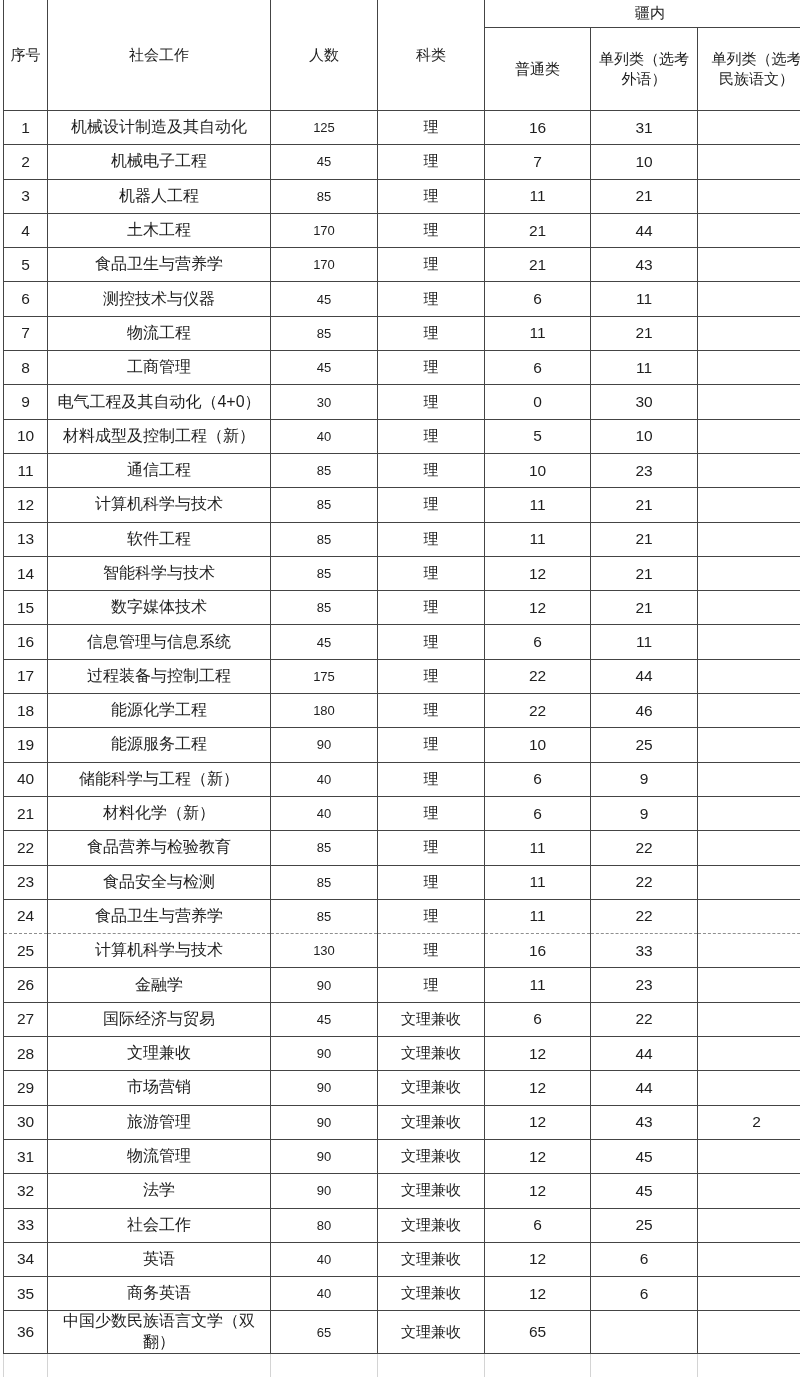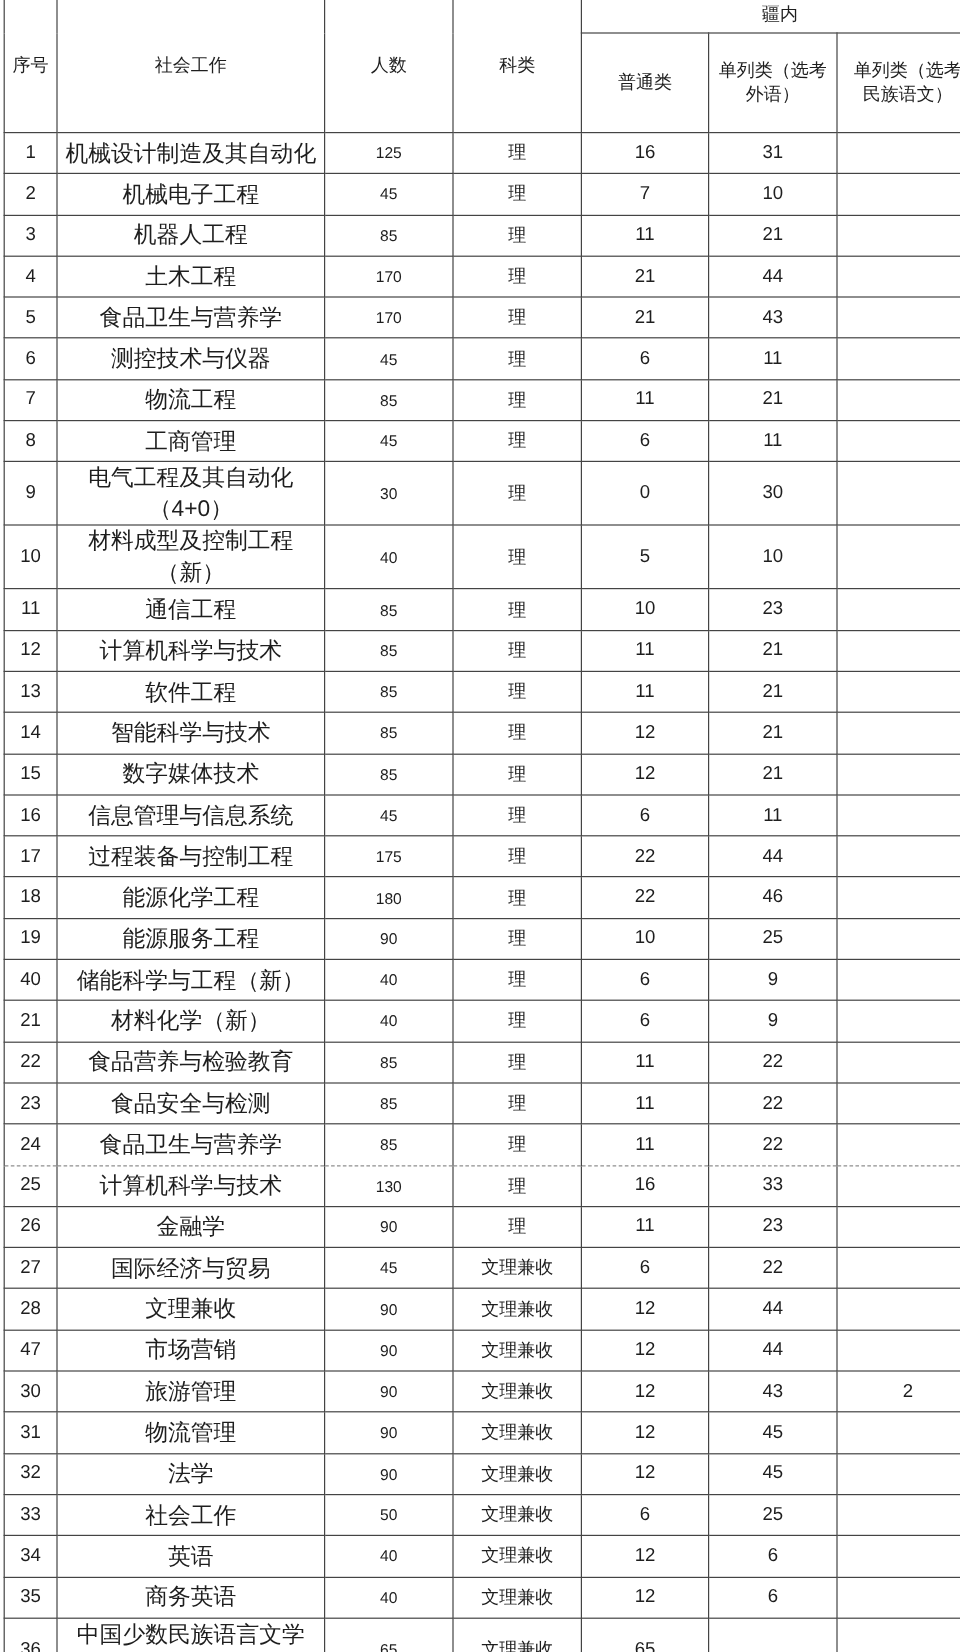--- a/index.html
+++ b/index.html
@@ -41,21 +41,21 @@
   }
   thead th {
     font-size: 15px;
     line-height: 1.35;
   }
   thead tr.h1 { height: 28px; }
   thead tr.h2 { height: 83px; }
   th.wrap { white-space: pre-line; }
   tbody tr.data-row { height: 34.3px; }
   td.c-no       { font-size: 15.5px; }
-  td.c-major    { font-size: 19px; }
+  td.c-major    { font-size: 16px; }
   td.c-count    { font-size: 13px; }
   td.c-category { font-size: 15px; }
   td.c-general, td.c-foreign, td.c-minority { font-size: 15.5px; }
   
   tbody tr.pb-above td { border-bottom: 1px dashed #8f8f8f; }
   tbody tr.pb-below td { border-top: 1px dashed #8f8f8f; }
   
   tbody tr.ghost-row td {
     border: 1px solid #d4d4d4;
     border-top-color: #444444;
@@ -342,21 +342,21 @@
         <tr class="data-row">
           <td class="c-no">28</td>
           <td class="c-major">文理兼收</td>
           <td class="c-count">90</td>
           <td class="c-category">文理兼收</td>
           <td class="c-general">12</td>
           <td class="c-foreign">44</td>
           <td class="c-minority"></td>
         </tr>
         <tr class="data-row">
-          <td class="c-no">47</td>
+          <td class="c-no">29</td>
           <td class="c-major">市场营销</td>
           <td class="c-count">90</td>
           <td class="c-category">文理兼收</td>
           <td class="c-general">12</td>
           <td class="c-foreign">44</td>
           <td class="c-minority"></td>
         </tr>
         <tr class="data-row">
           <td class="c-no">30</td>
           <td class="c-major">旅游管理</td>
@@ -380,21 +380,21 @@
           <td class="c-major">法学</td>
           <td class="c-count">90</td>
           <td class="c-category">文理兼收</td>
           <td class="c-general">12</td>
           <td class="c-foreign">45</td>
           <td class="c-minority"></td>
         </tr>
         <tr class="data-row">
           <td class="c-no">33</td>
           <td class="c-major">社会工作</td>
-          <td class="c-count">50</td>
+          <td class="c-count">80</td>
           <td class="c-category">文理兼收</td>
           <td class="c-general">6</td>
           <td class="c-foreign">25</td>
           <td class="c-minority"></td>
         </tr>
         <tr class="data-row">
           <td class="c-no">34</td>
           <td class="c-major">英语</td>
           <td class="c-count">40</td>
           <td class="c-category">文理兼收</td>

